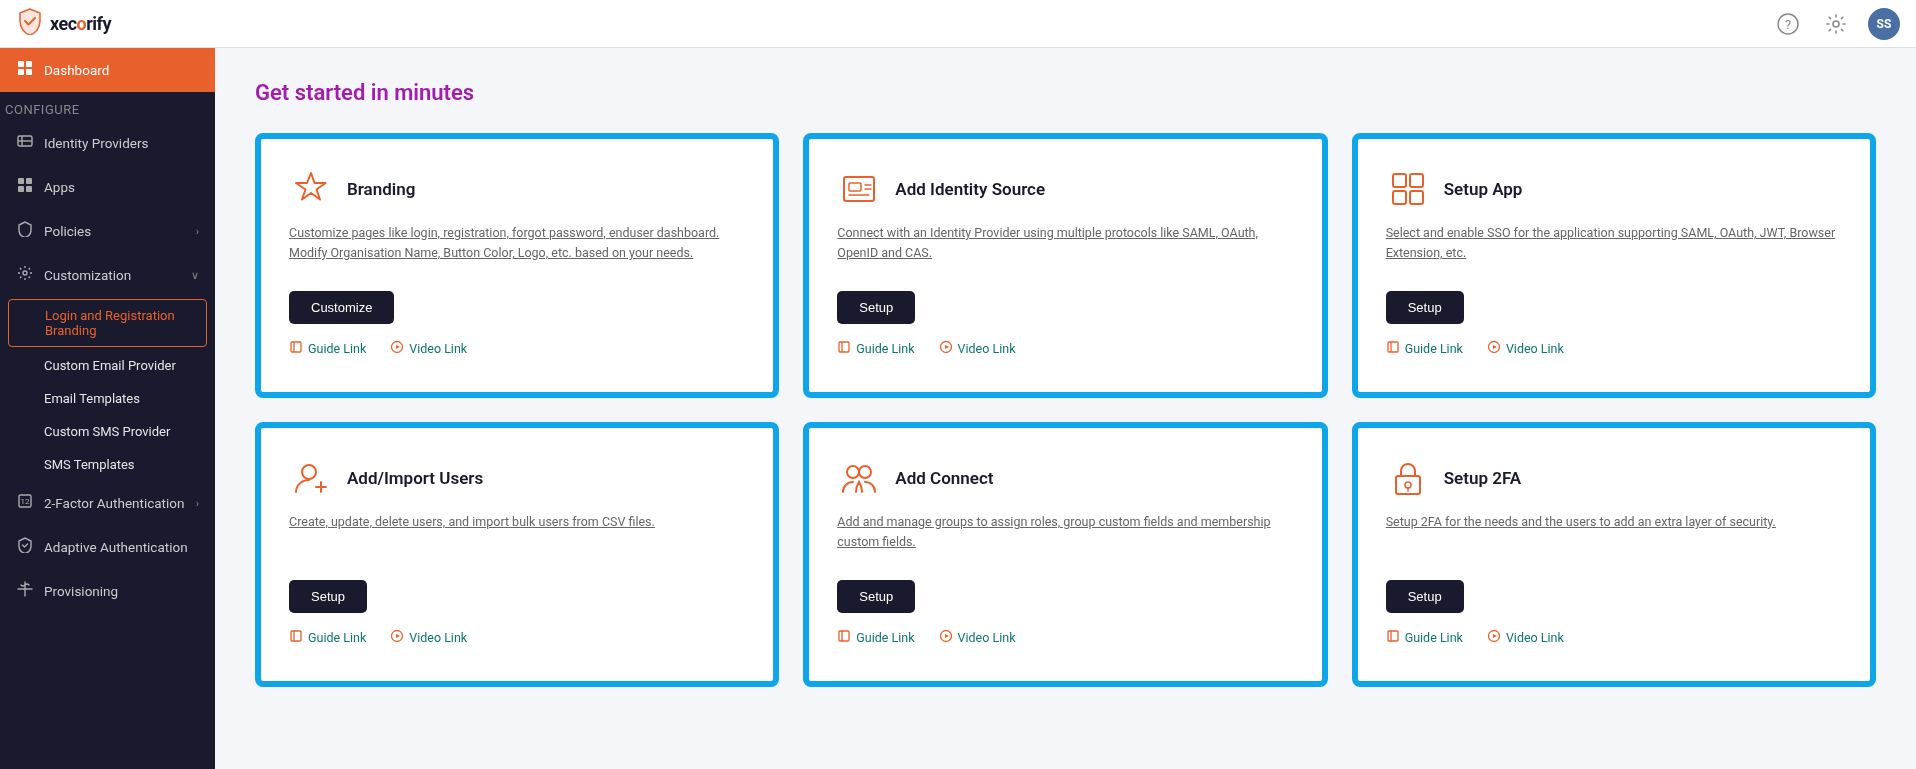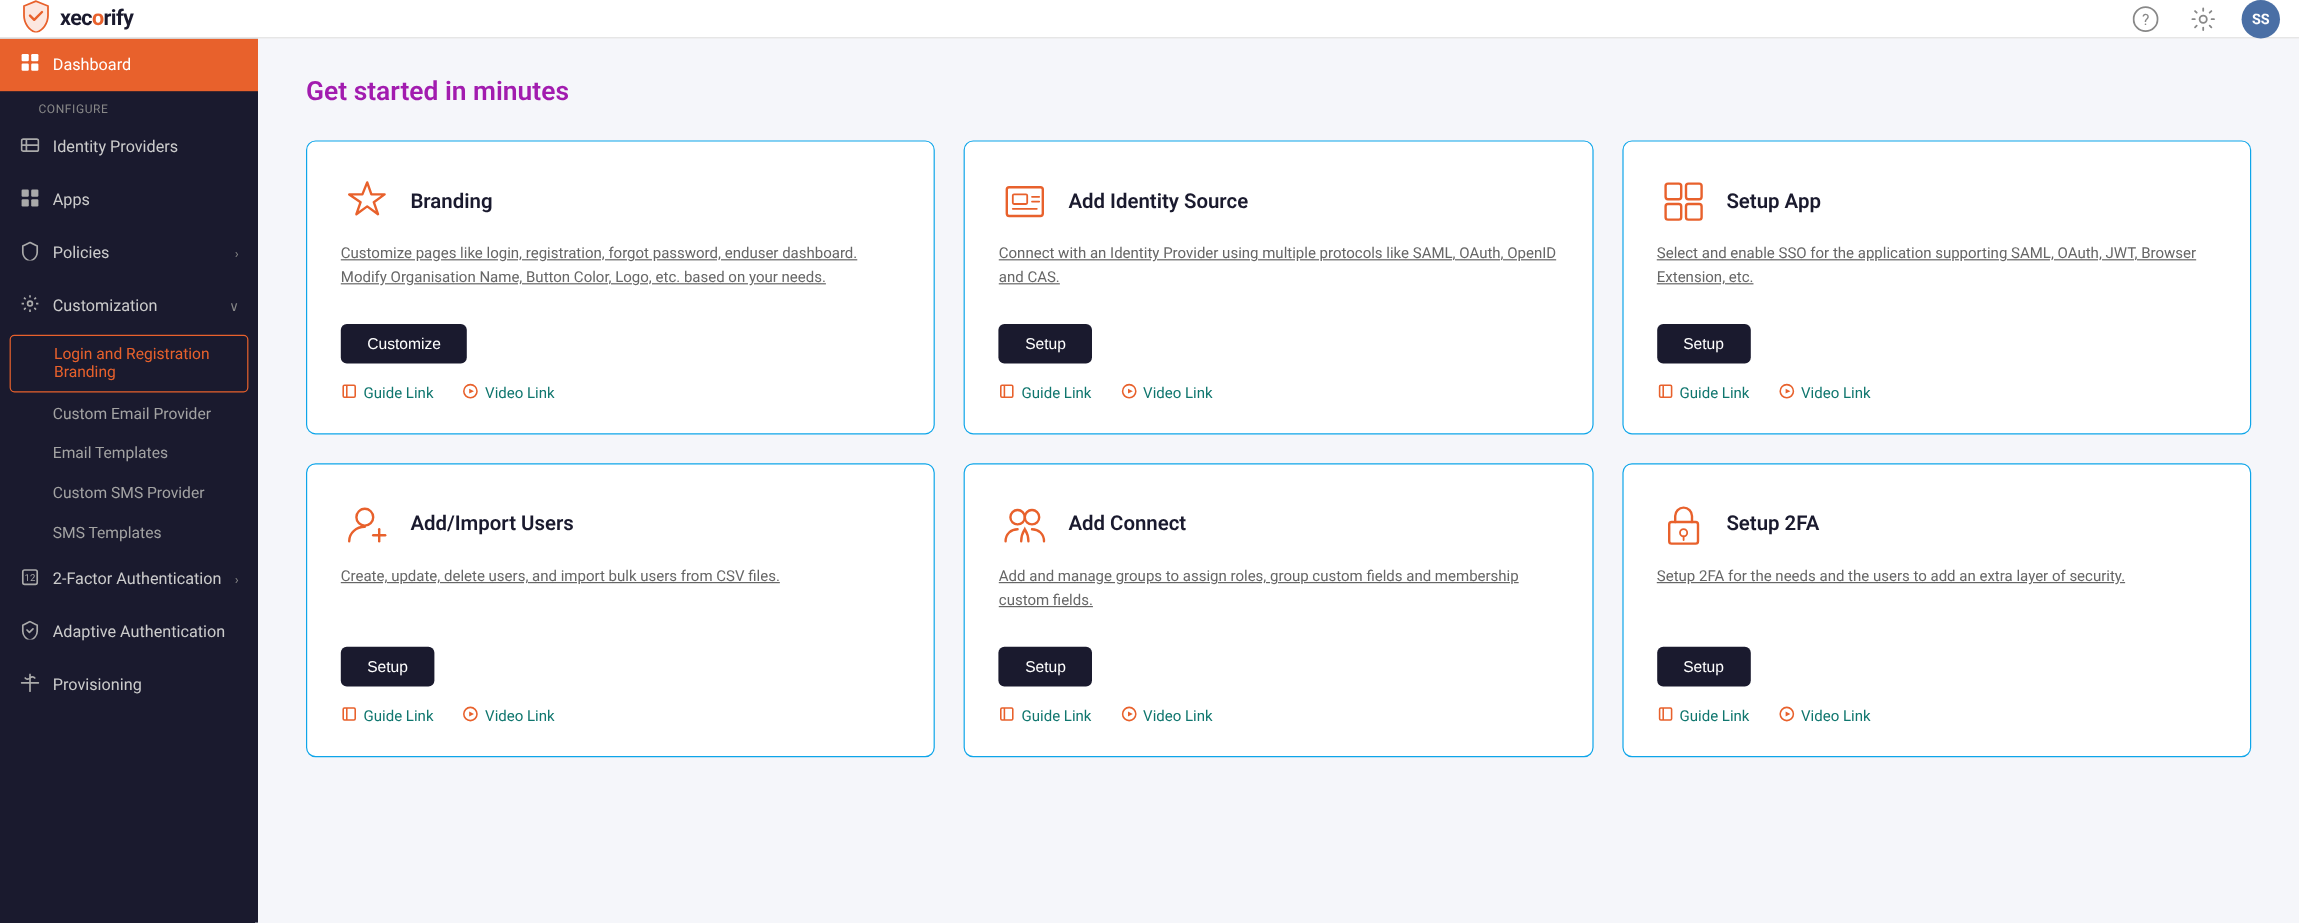--- a/index.html
+++ b/index.html
@@ -1,20 +1,20 @@
 <!DOCTYPE html>
 <html><head>
   <meta charset="utf-8">
   <style>
     * { margin: 0; padding: 0; box-sizing: border-box; }
     body { font-family: -apple-system, BlinkMacSystemFont, 'Segoe UI', Roboto, sans-serif; display: flex; flex-direction: column; height: 100vh; overflow: hidden; background: #f5f6fa; }
 
     
     .topnav {
-      height: 32px;
+      height: 48px;
       background: #fff;
       border-bottom: 1px solid #e0e0e0;
       display: flex;
       align-items: center;
       justify-content: space-between;
       padding: 0 16px;
       z-index: 100;
       flex-shrink: 0;
     }
     .logo {
@@ -95,34 +95,34 @@
       font-size: 15px;
       width: 18px;
       text-align: center;
       flex-shrink: 0;
       color: #aaa;
     }
     .sidebar-label { flex: 1; }
     .sidebar-chevron { font-size: 11px; color: #888; }
 
     .sidebar-section-label {
-      font-size: 10px;
+      font-size: 13px;
       color: #888;
-      padding: 10px 32px 4px;
+      padding: 10px 5px 4px;
       text-transform: uppercase;
       letter-spacing: 0.5px;
     }
 
     .sidebar-subitem {
       display: flex;
       align-items: center;
       padding: 9px 16px 9px 44px;
       cursor: pointer;
       font-size: 13px;
-      color: #a3a3a3;
+      color: #e5e5e5;
     }
     .sidebar-subitem-bordered {
       border: 1px solid #e8612c;
       border-radius: 4px;
       margin: 2px 8px;
       padding: 8px 12px 8px 36px;
       color: #e8612c;
     }
 
     
@@ -141,22 +141,22 @@
 
     
     .cards-grid {
       display: grid;
       grid-template-columns: repeat(3, 1fr);
       gap: 24px;
     }
     .card {
       background: #fff;
       border-radius: 8px;
-      padding: 28px 28px 24px;
-      border: 1px solid #0ea5e9;
+      padding: 28px 28px 35px;
+      border: 6px solid #0ea5e9;
     }
     .card-header {
       display: flex;
       align-items: center;
       gap: 14px;
       margin-bottom: 12px;
     }
     .card-icon {
       width: 44px;
       height: 44px;

